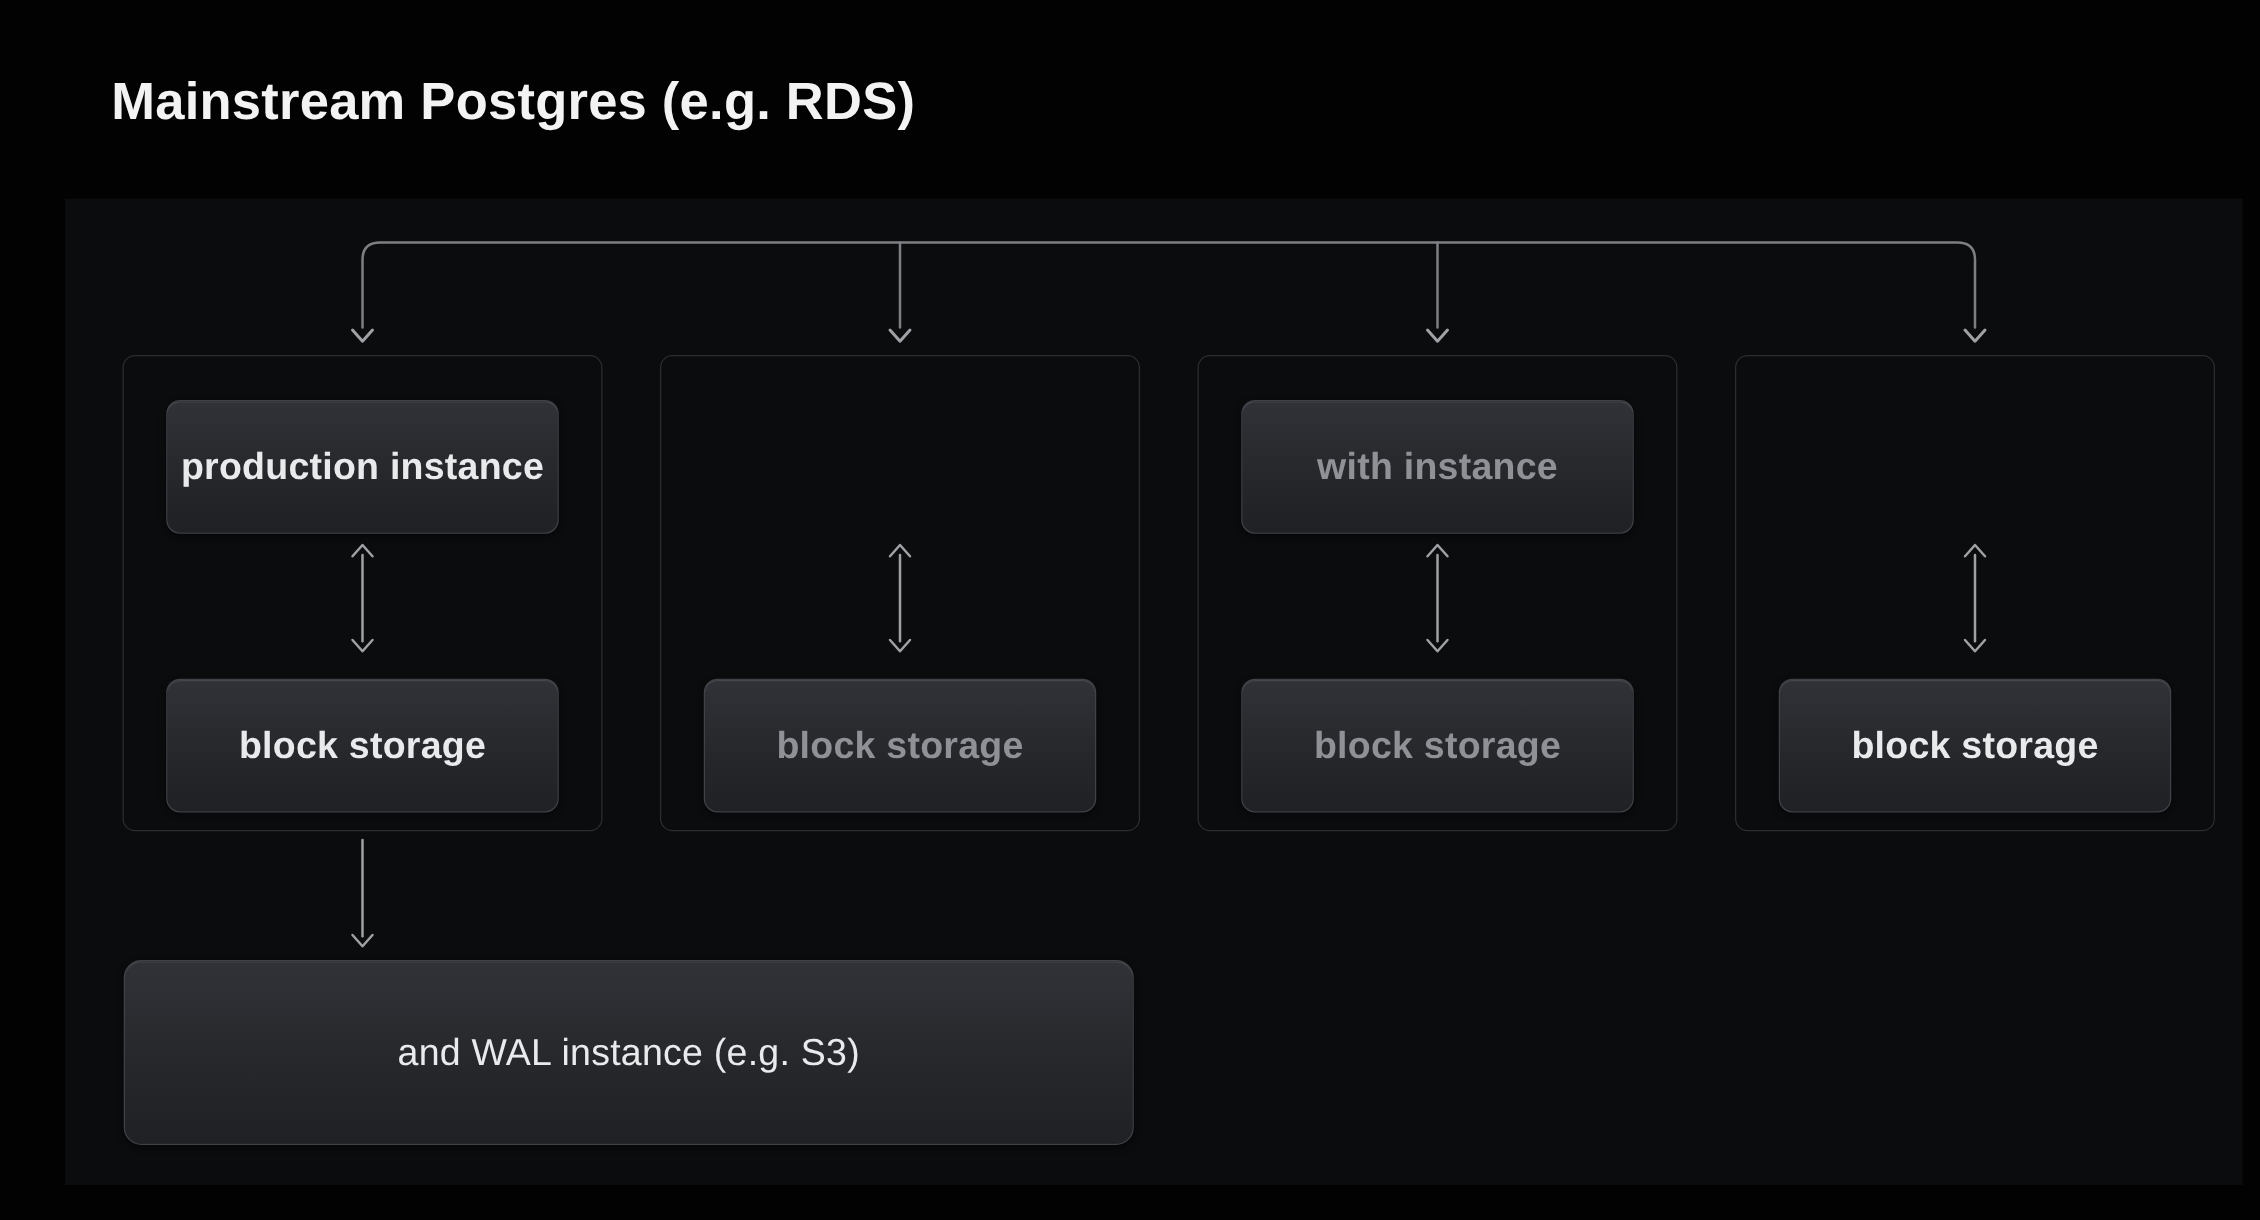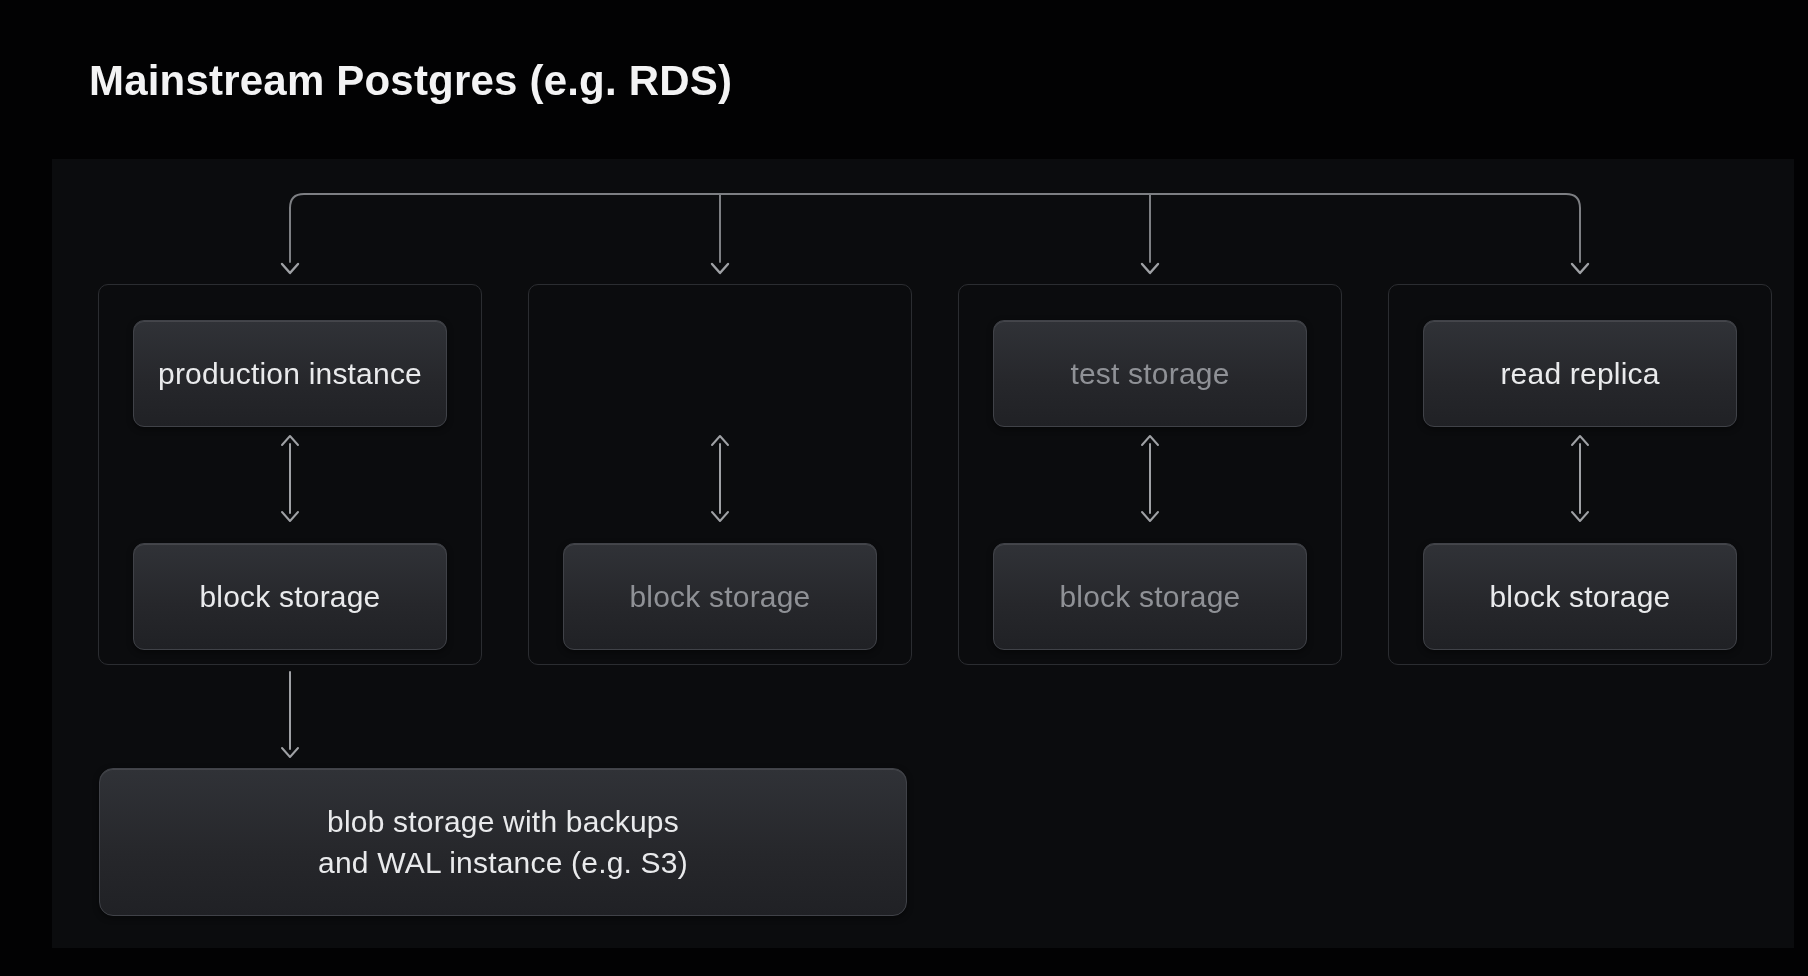--- a/index.html
+++ b/index.html
@@ -54,21 +54,21 @@
     box-sizing:border-box;
   }
   .g0{left:98px}.g1{left:528px}.g2{left:958px}.g3{left:1388px}
   .node{
     position:absolute;left:34px;width:314px;height:107px;
     border-radius:11px;box-sizing:border-box;
     border:1px solid var(--box-border);
     background:linear-gradient(180deg,var(--box-top) 0%,var(--box-mid) 58%,var(--box-bottom) 100%);
     box-shadow:inset 0 1px 0 var(--box-highlight), 0 2px 6px rgba(0,0,0,0.45);
     display:flex;align-items:center;justify-content:center;
-    font-size:30px;letter-spacing:0.2px;white-space:nowrap;
+    font-size:30px;letter-spacing:0.2px;white-space:nowrap;font-weight:bold;
   }
   .node.instance{top:35px}
   .node.storage{top:258px}
   .bright{color:var(--bright-text)}
   .dim{color:var(--dim-text)}
   .blob{
     position:absolute;left:99px;top:768px;width:808px;height:148px;
     border-radius:14px;box-sizing:border-box;
     border:1px solid var(--box-border);
     background:linear-gradient(180deg,var(--box-top) 0%,var(--box-mid) 58%,var(--box-bottom) 100%);
@@ -136,34 +136,30 @@
   </div>
 
   <div class="group g1">
     <div class="node storage dim">
       <span>block storage</span>
     </div>
   </div>
 
   <div class="group g2">
     <div class="node instance dim">
-      <span>test storage</span>
+      <span>with instance</span>
     </div>
     <div class="node storage dim">
       <span>block storage</span>
     </div>
   </div>
 
   <div class="group g3">
-    <div class="node instance bright">
-      <span>read replica</span>
-    </div>
     <div class="node storage bright">
       <span>block storage</span>
     </div>
   </div>
 
   <div class="blob">
-    <div>blob storage with backups</div>
     <div>and WAL instance (e.g. S3)</div>
   </div>
 
 </div>
 
 </body></html>

